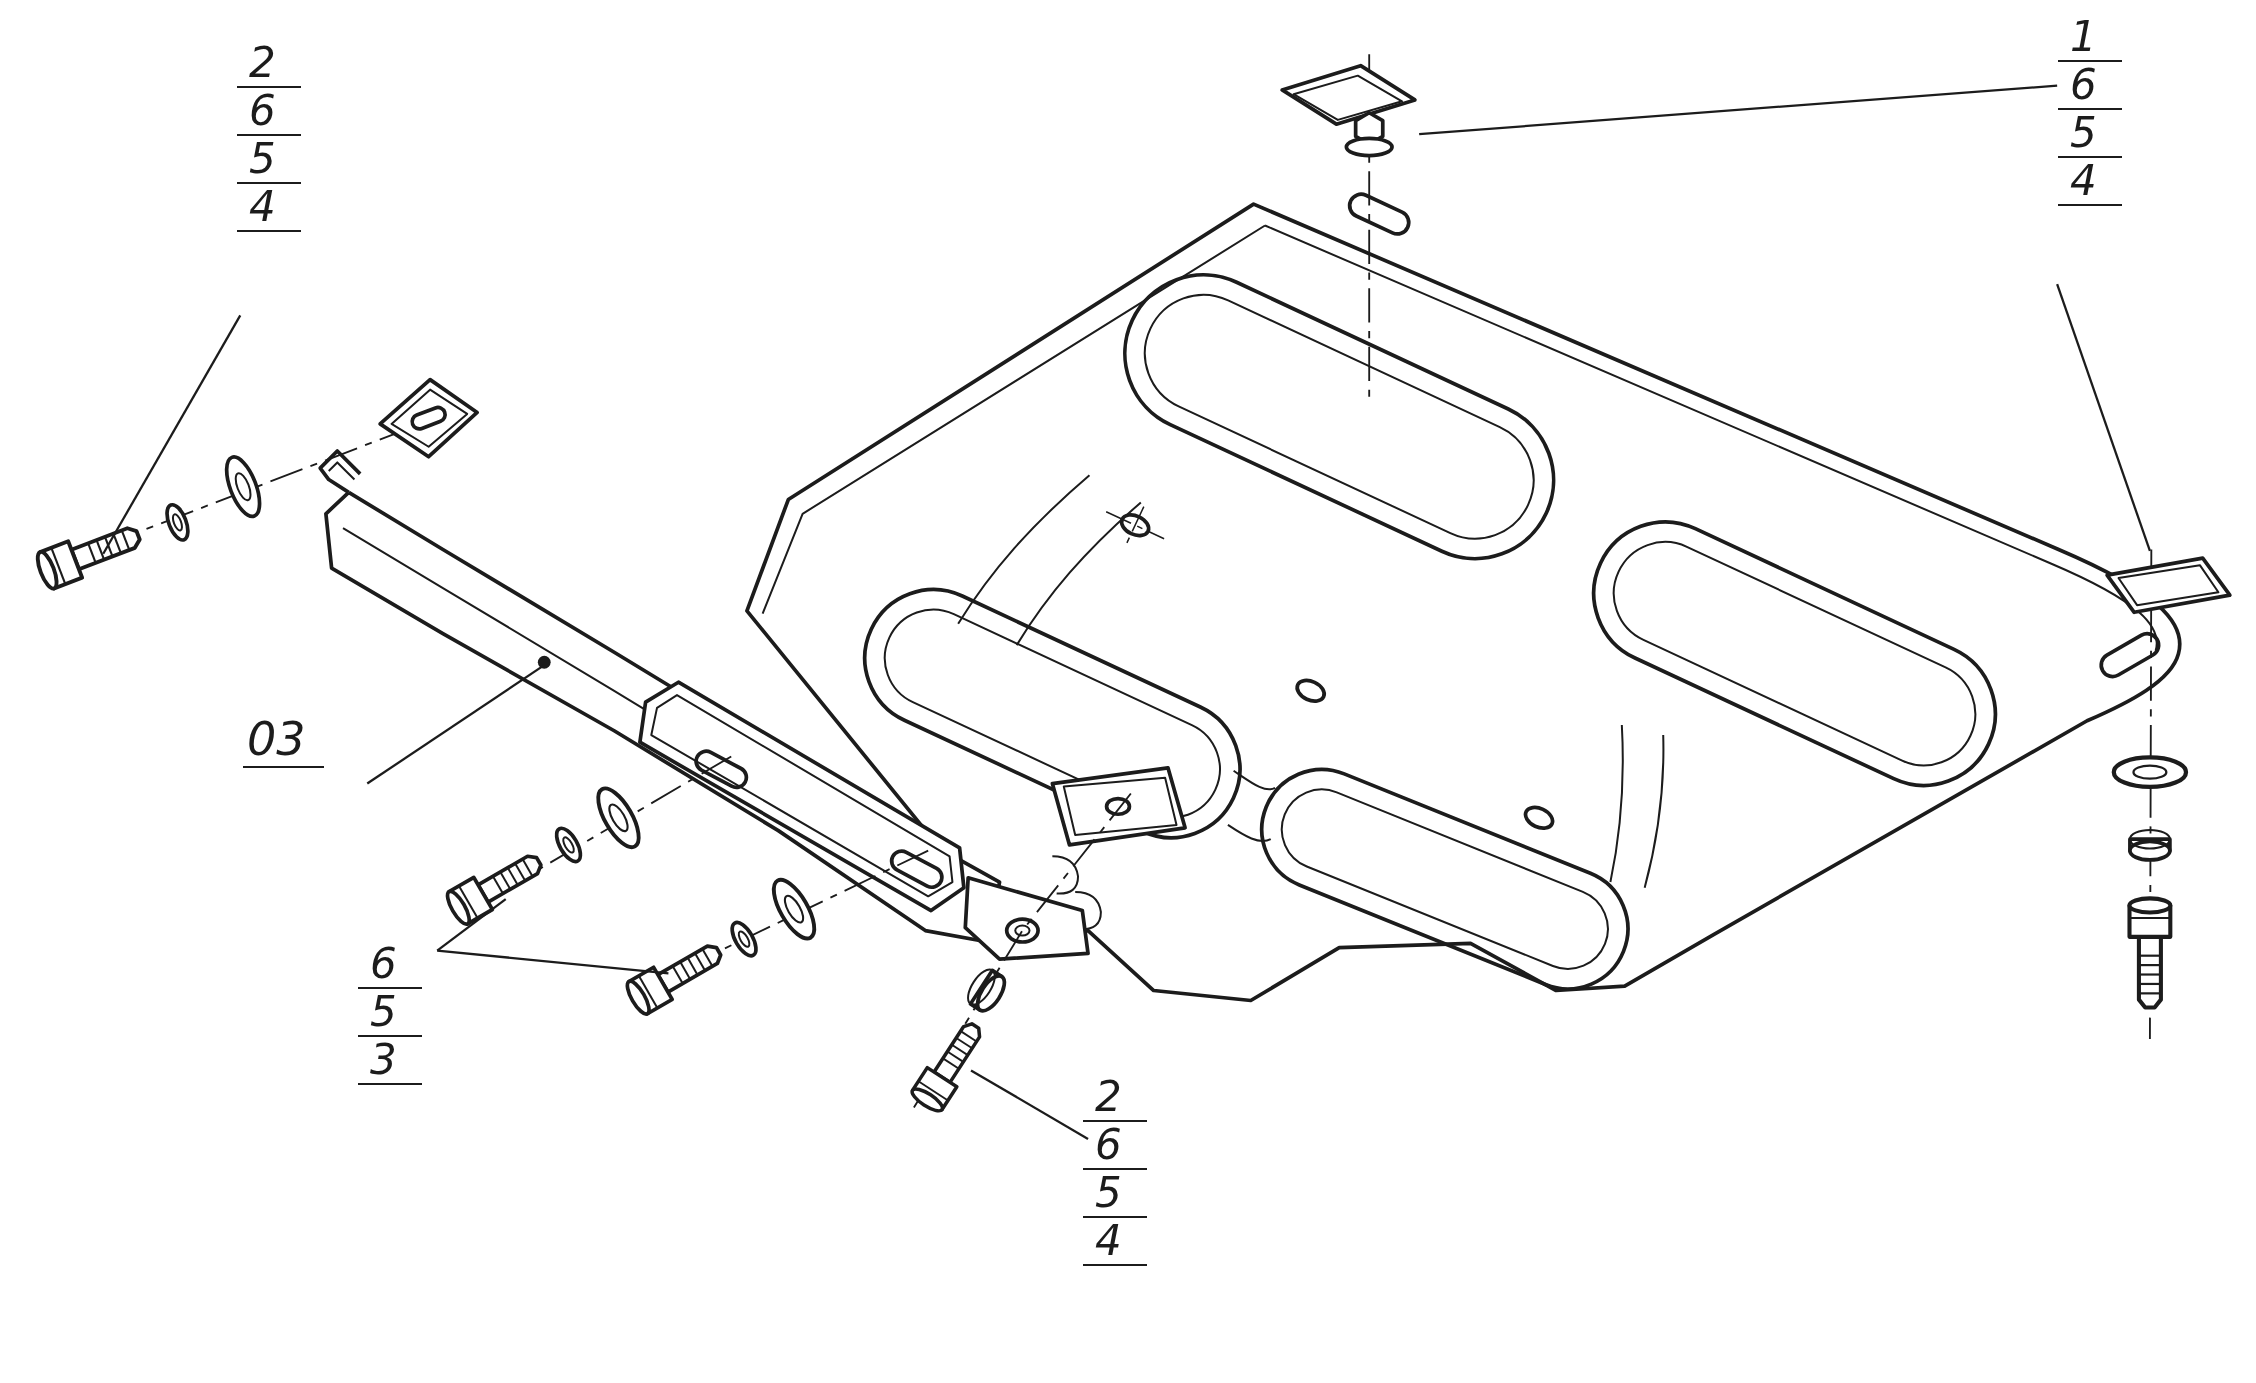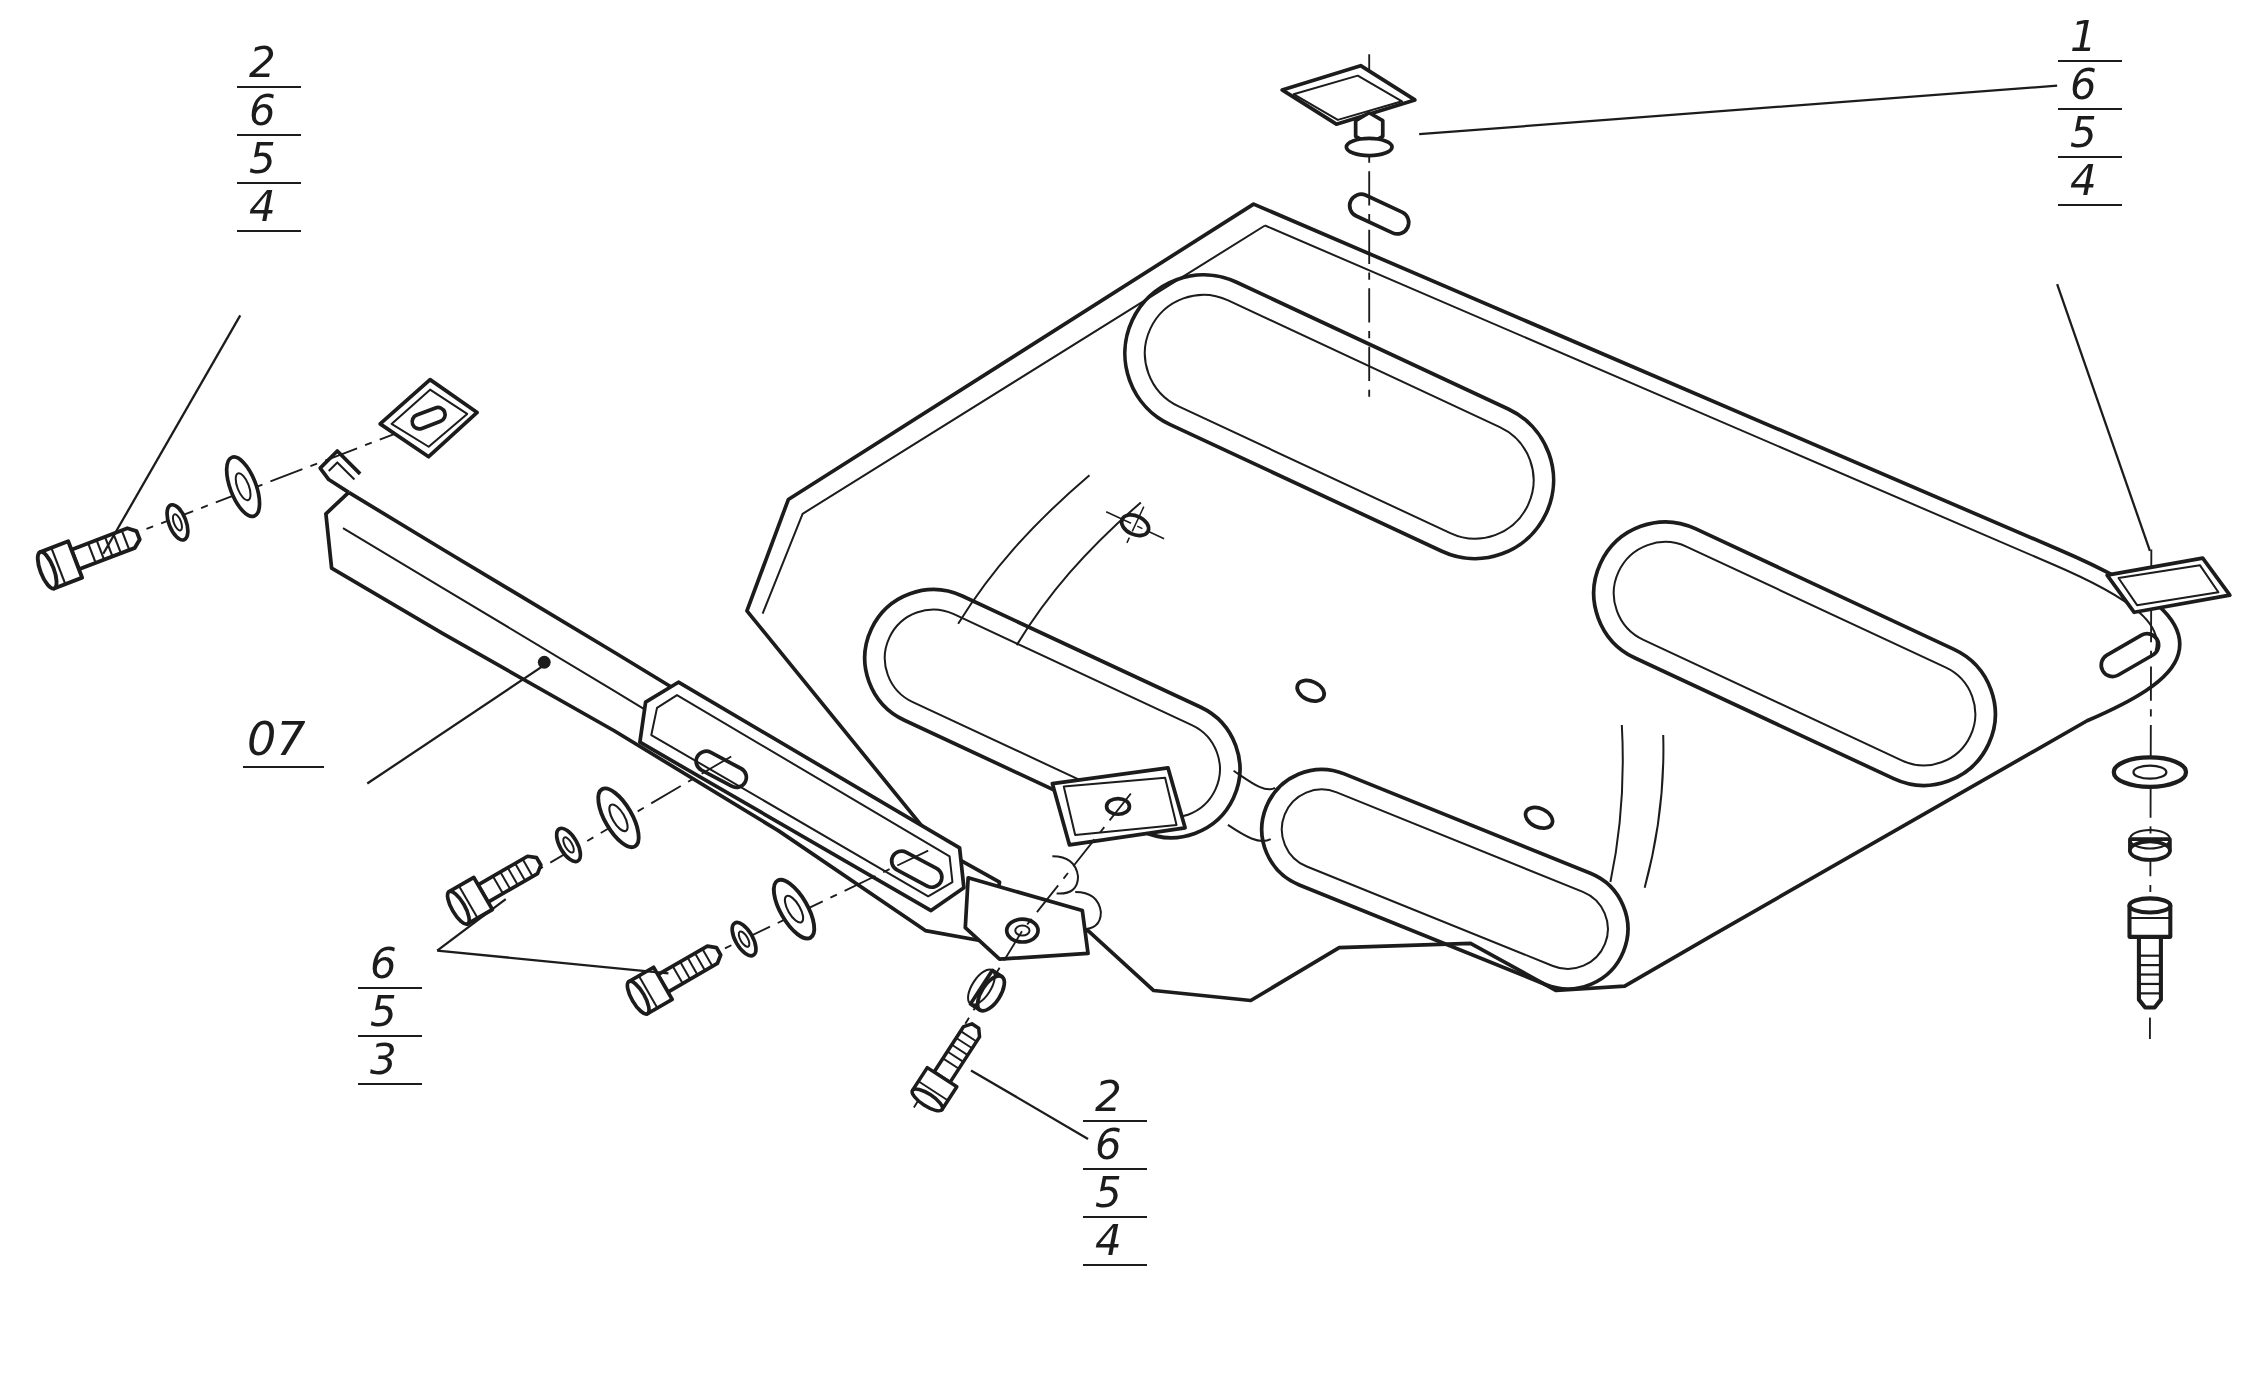--- a/index.html
+++ b/index.html
@@ -246,16 +246,16 @@
       </div>
   <div class="co-row">
         <span>5</span>
       </div>
   <div class="co-row">
         <span>4</span>
       </div>
 </div>
 
 <div class="part-label" style="left:243px;top:716px">
-  <span>07</span>
+  <span>03</span>
 </div>
 
 </div>
 
 </body></html>

